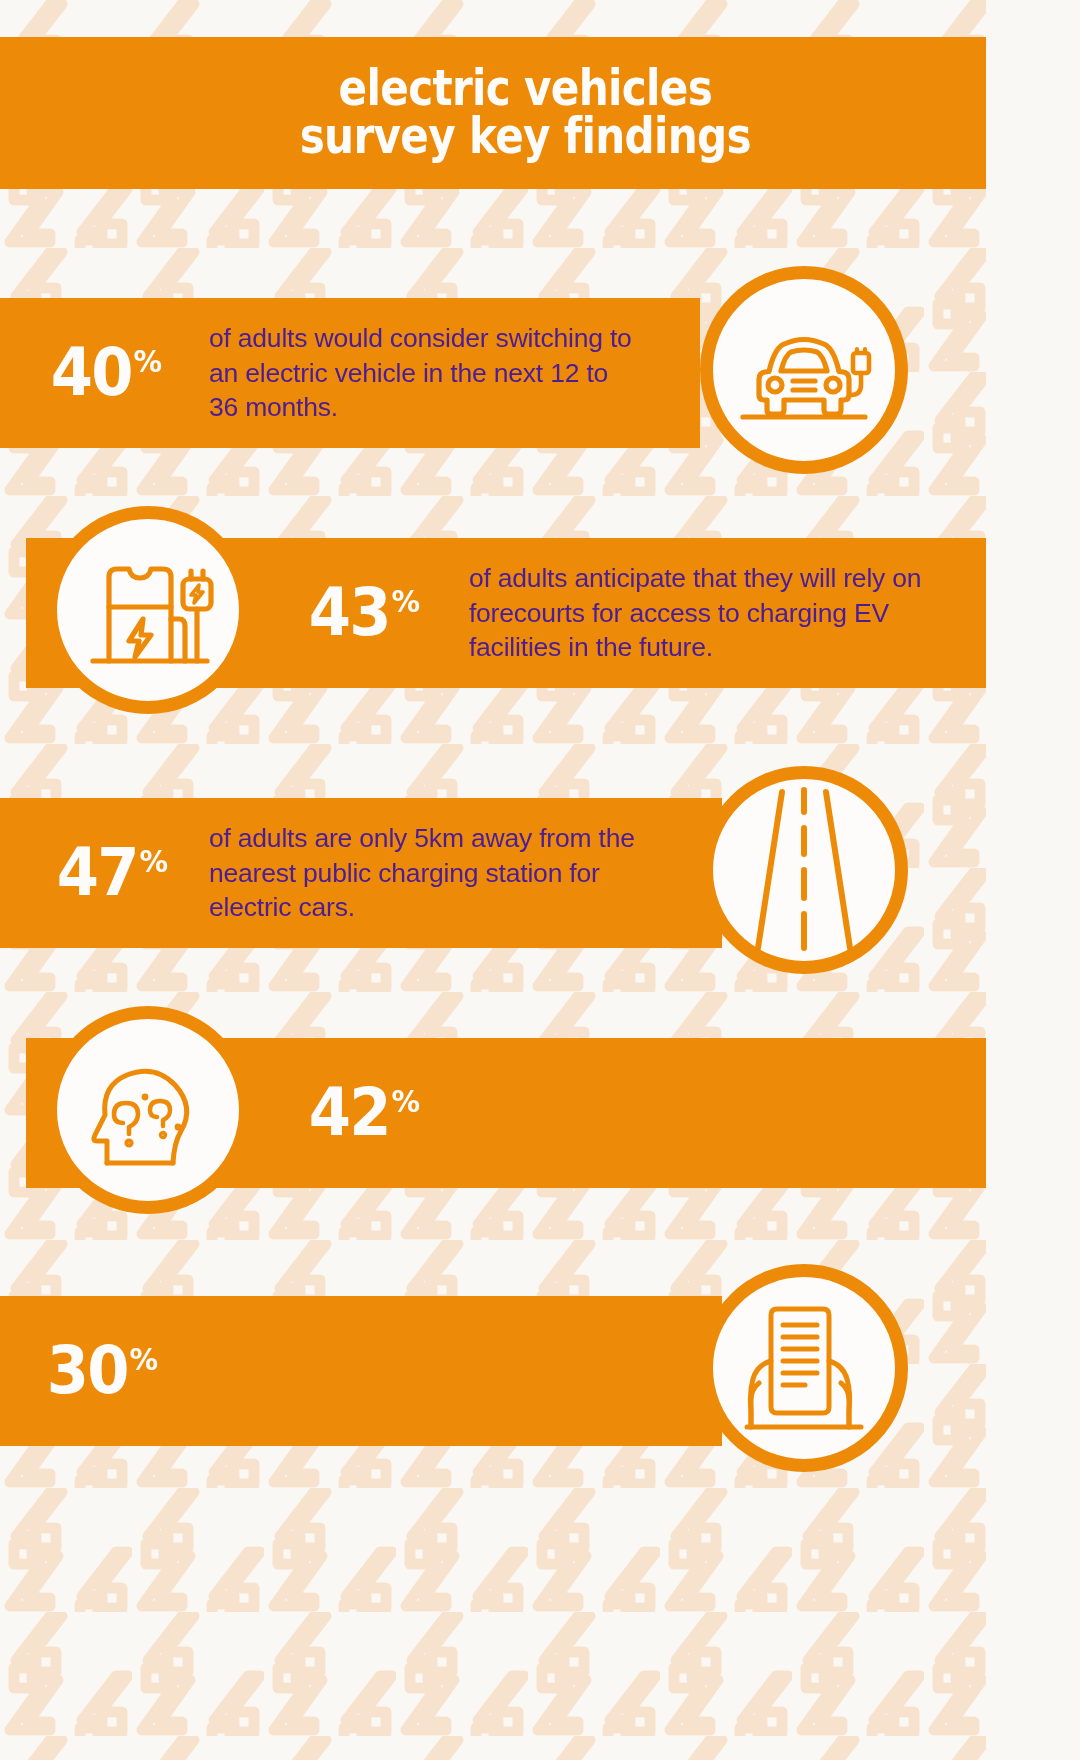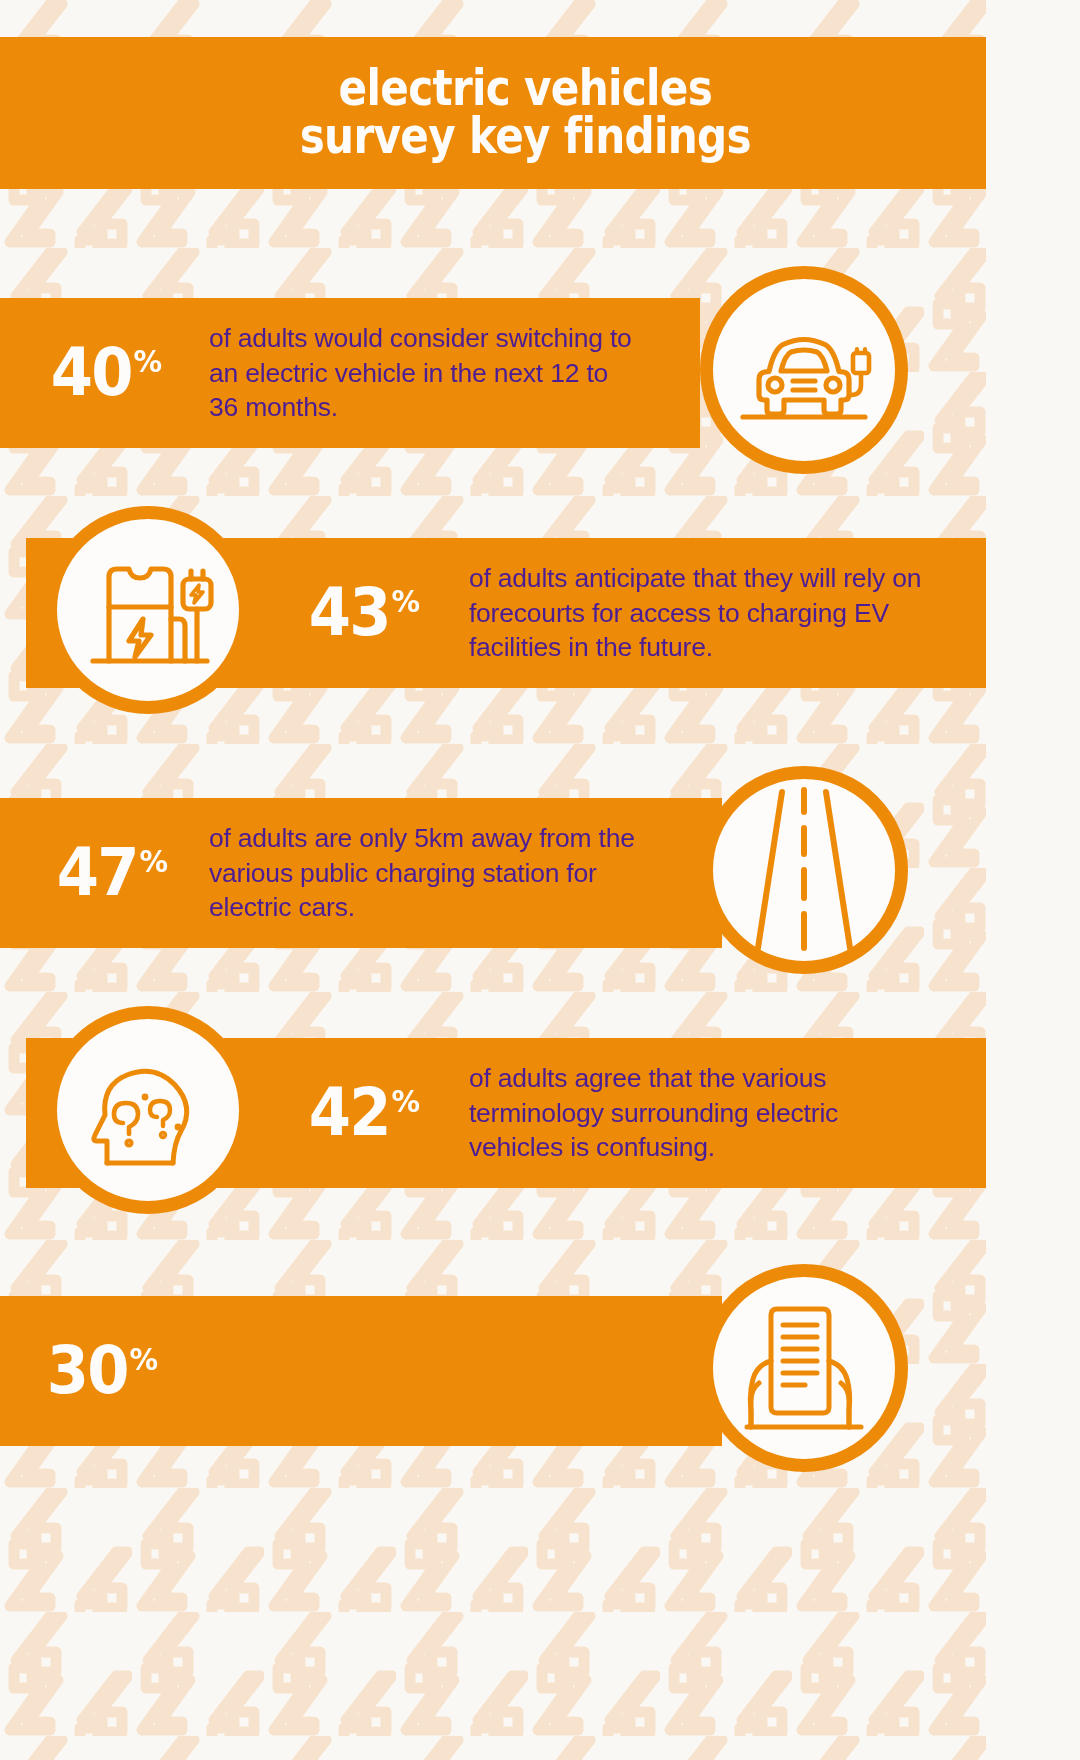--- a/index.html
+++ b/index.html
@@ -225,21 +225,21 @@
         <line x1="20" y1="126" x2="134" y2="126"></line>
       </g>
     </svg>
   </div>
 
   <div class="row left-aligned" id="row-3">
     <div class="pct">
       <span>47</span>
         <span class="sym">%</span>
     </div>
-    <div class="blurb">of adults are only 5km away from the various public charging station for electric cars.</div>
+    <div class="blurb">of adults are only 5km away from the nearest public charging station for electric cars.</div>
   </div>
 
   <div class="medallion" id="icon-3">
     <svg width="176" height="176" viewBox="0 0 176 176">
       <g fill="none" stroke="#ed8b09" stroke-width="6" stroke-linecap="round">
 
         <line x1="42" y1="166" x2="66" y2="10"></line>
 
         <line x1="134" y1="166" x2="110" y2="10"></line>
 
@@ -249,21 +249,20 @@
         <line x1="88" y1="132" x2="88" y2="166"></line>
       </g>
     </svg>
   </div>
 
   <div class="row right-aligned" id="row-4">
     <div class="pct">
       <span>42</span>
         <span class="sym">%</span>
     </div>
-    <div class="blurb">of adults agree that the various terminology surrounding electric vehicles is confusing.</div>
   </div>
 
   <div class="medallion" id="icon-4">
     <svg width="150" height="150" viewBox="0 0 150 150">
       <g fill="none" stroke="#ed8b09" stroke-width="5" stroke-linecap="round" stroke-linejoin="round">
 
         <path d="M34 128 l0 -22 l-10 0 q-5 0 -2 -6 l10 -20 q-3 -30 22 -40 q28 -11 48 10 q20 22 6 46 q-7 12 -8 32"></path>
         <line x1="34" y1="128" x2="100" y2="128"></line>
 
         <path d="M50 88 q-9 0 -9 -9 q0 -11 12 -11 q12 0 12 11 q0 9 -9 13 l0 7" stroke-width="4.6"></path>

